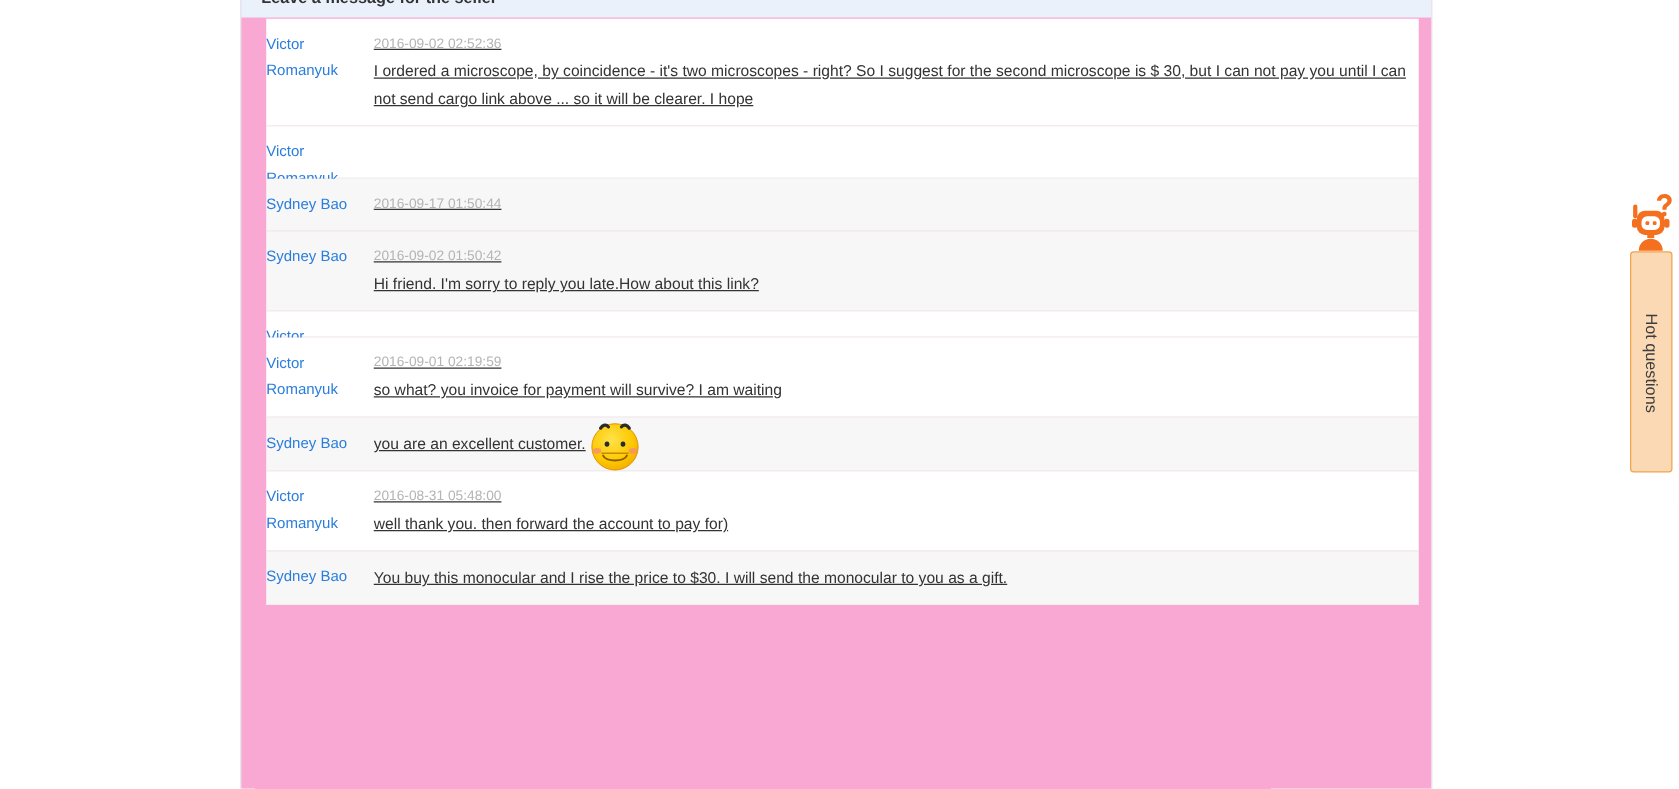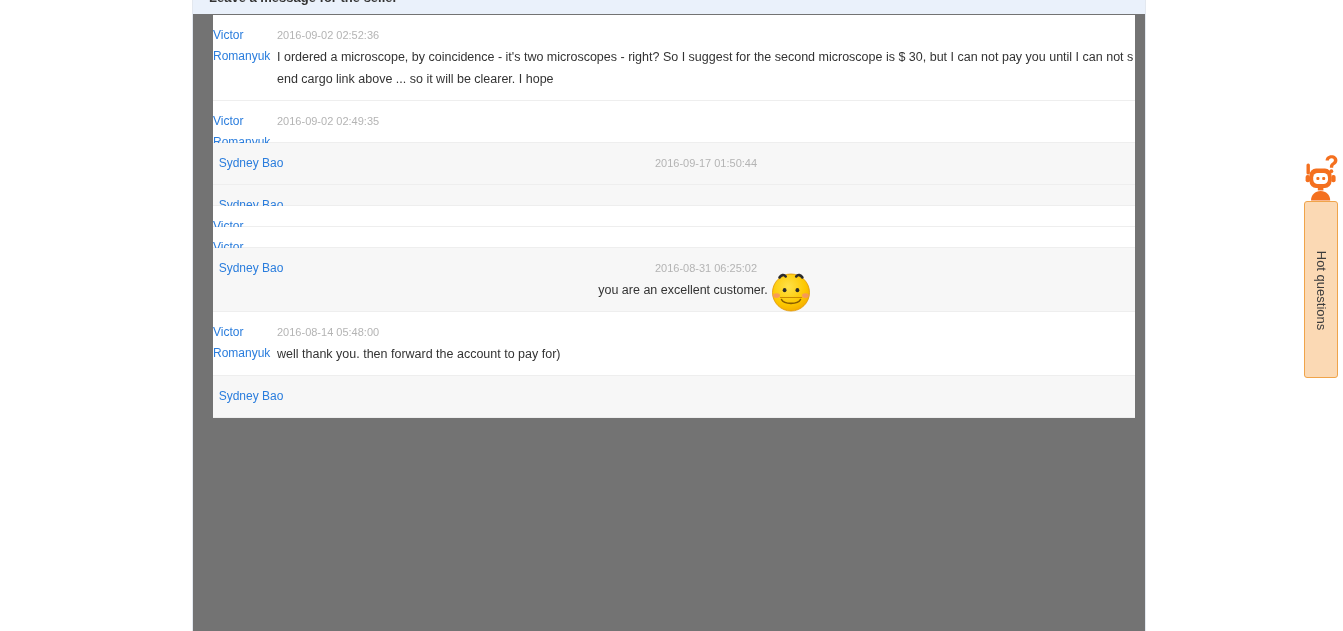--- a/index.html
+++ b/index.html
@@ -37,21 +37,21 @@
   .col-rule.left  { left: 192px; }
   .col-rule.right { left: 1145px; }
 
   
   #board {
     position: absolute;
     left: 193px;
     top: 0;
     width: 952px;
     height: 631px;
-    background: #737373;
+    background: #f9a8d4;
     box-sizing: border-box;
   }
 
   
   #board-header {
     position: absolute;
     left: 0;
     top: -14px;
     width: 952px;
     height: 28px;
@@ -74,37 +74,38 @@
     top: 15px;
     width: 922px;
   }
 
   .msg {
     position: relative;
     border-bottom: 1px solid #eeeeee;
     box-sizing: border-box;
     padding: 10px 0 10px 0;
   }
-  .msg.alt { background: #f7f7f7; text-align: center; }
+  .msg.alt { background: #f7f7f7; }
   .msg.plain { background: #ffffff; }
 
   .msg .who {
     position: absolute;
     left: 0;
     top: 10px;
     width: 76px;
     color: #2a7ddd;
     font-size: 12px;
     line-height: 21px;
   }
   .msg .who .w1, .msg .who .w2 { display: block; white-space: nowrap; }
 
   .msg .body {
-    margin-left: 64px;
+    margin-left: 86px;
     min-height: 21px;
+    text-decoration: underline;
   }
   .msg .time {
     color: #b4b4b4;
     font-size: 11px;
     line-height: 21px;
     display: block;
   }
   .msg .text {
     color: #333333;
     font-size: 12.5px;
@@ -186,54 +187,60 @@
             <span class="time">2016-09-02 02:52:36</span>
             <span class="text">I ordered a microscope, by coincidence - it's two microscopes - right? So I suggest for the second microscope is $ 30, but I can not pay you until I can not send cargo link above ... so it will be clearer. I hope</span>
           </div>
         </div>
         <div class="msg plain">
           <div class="who">
             <span class="w1">Victor</span>
             <span class="w2">Romanyuk</span>
           </div>
           <div class="body">
-            <span class="time">2016-09-02 02:49:35</span>
           </div>
         </div>
         <div class="msg alt">
           <div class="who">
             <span class="w1">Sydney Bao</span>
           </div>
           <div class="body">
             <span class="time">2016-09-17 01:50:44</span>
           </div>
         </div>
         <div class="msg alt">
           <div class="who">
             <span class="w1">Sydney Bao</span>
           </div>
-        </div>
-        <div class="msg plain">
-          <div class="who">
-            <span class="w1">Victor</span>
-            <span class="w2">Romanyuk</span>
-          </div>
-        </div>
-        <div class="msg plain">
-          <div class="who">
-            <span class="w1">Victor</span>
-            <span class="w2">Romanyuk</span>
+          <div class="body">
+            <span class="time">2016-09-02 01:50:42</span>
+            <span class="text">Hi friend. I'm sorry to reply you late.How about this link?</span>
+          </div>
+        </div>
+        <div class="msg plain">
+          <div class="who">
+            <span class="w1">Victor</span>
+            <span class="w2">Romanyuk</span>
+          </div>
+        </div>
+        <div class="msg plain">
+          <div class="who">
+            <span class="w1">Victor</span>
+            <span class="w2">Romanyuk</span>
+          </div>
+          <div class="body">
+            <span class="time">2016-09-01 02:19:59</span>
+            <span class="text">so what? you invoice for payment will survive? I am waiting</span>
           </div>
         </div>
         <div class="msg alt">
           <div class="who">
             <span class="w1">Sydney Bao</span>
           </div>
           <div class="body">
-            <span class="time">2016-08-31 06:25:02</span>
             <span class="text"><span>you are an excellent customer.</span><span class="smiley"><svg viewBox="0 0 46 46" width="46" height="46" aria-hidden="true">
                   <defs>
                     <radialGradient id="fg" cx="42%" cy="35%" r="72%">
                       <stop offset="0%" stop-color="#ffe24a"></stop>
                       <stop offset="65%" stop-color="#fdc800"></stop>
                       <stop offset="100%" stop-color="#f3a800"></stop>
                     </radialGradient>
                   </defs>
                   <circle cx="23" cy="24.5" r="18.5" fill="url(#fg)" stroke="#e09400" stroke-width="0.8"></circle>
                   <path d="M11.5 9.5c1.6-2.6 4.4-3.4 6.2-1.0" fill="none" stroke="#2c2c2c" stroke-width="2.6" stroke-linecap="round"></path>
@@ -246,29 +253,30 @@
                   <path d="M13.5 31.5c2.6 5.2 16.4 5.2 19 0" fill="none" stroke="#8a5e00" stroke-width="1.6" stroke-linecap="round"></path>
                 </svg></span></span>
           </div>
         </div>
         <div class="msg plain">
           <div class="who">
             <span class="w1">Victor</span>
             <span class="w2">Romanyuk</span>
           </div>
           <div class="body">
-            <span class="time">2016-08-14 05:48:00</span>
+            <span class="time">2016-08-31 05:48:00</span>
             <span class="text">well thank you. then forward the account to pay for)</span>
           </div>
         </div>
         <div class="msg alt">
           <div class="who">
             <span class="w1">Sydney Bao</span>
           </div>
           <div class="body">
+            <span class="text">You buy this monocular and I rise the price to $30. I will send the monocular to you as a gift.</span>
           </div>
         </div>
       </div>
 
   </div>
 
   <div id="hotq">
     <div class="robot">
       <svg viewBox="0 0 46 50" width="46" height="50" aria-hidden="true">
 

